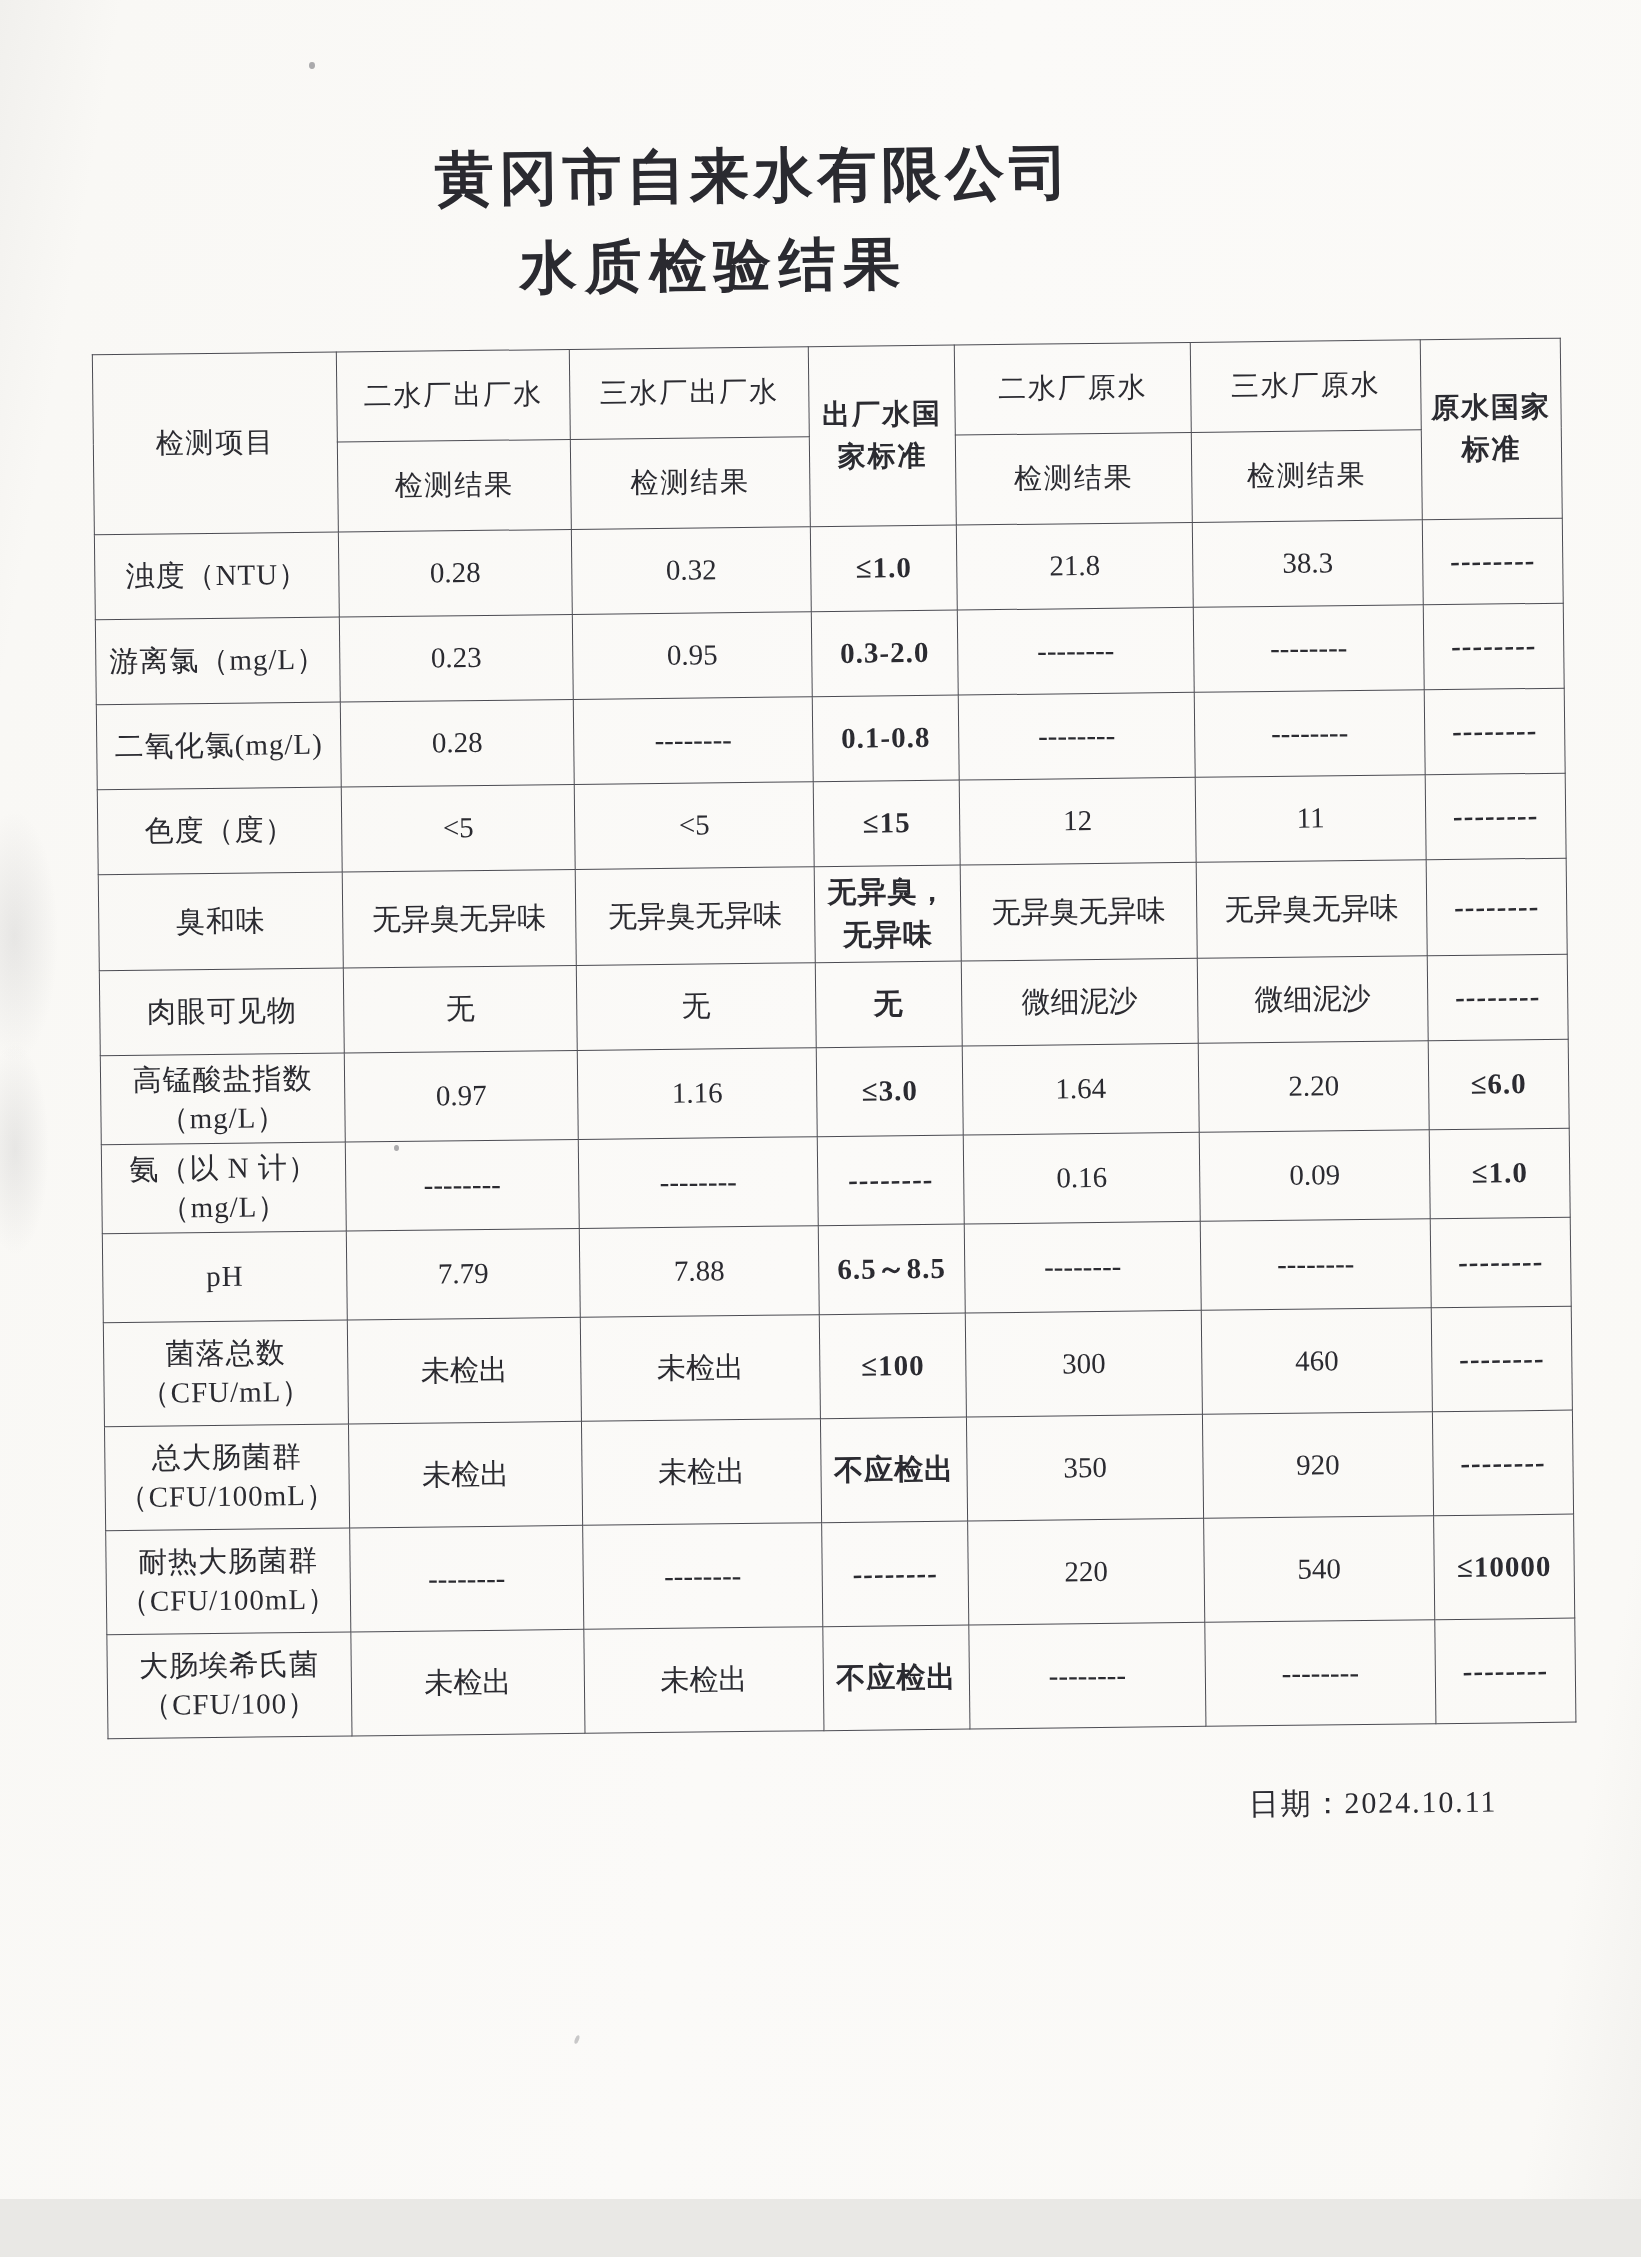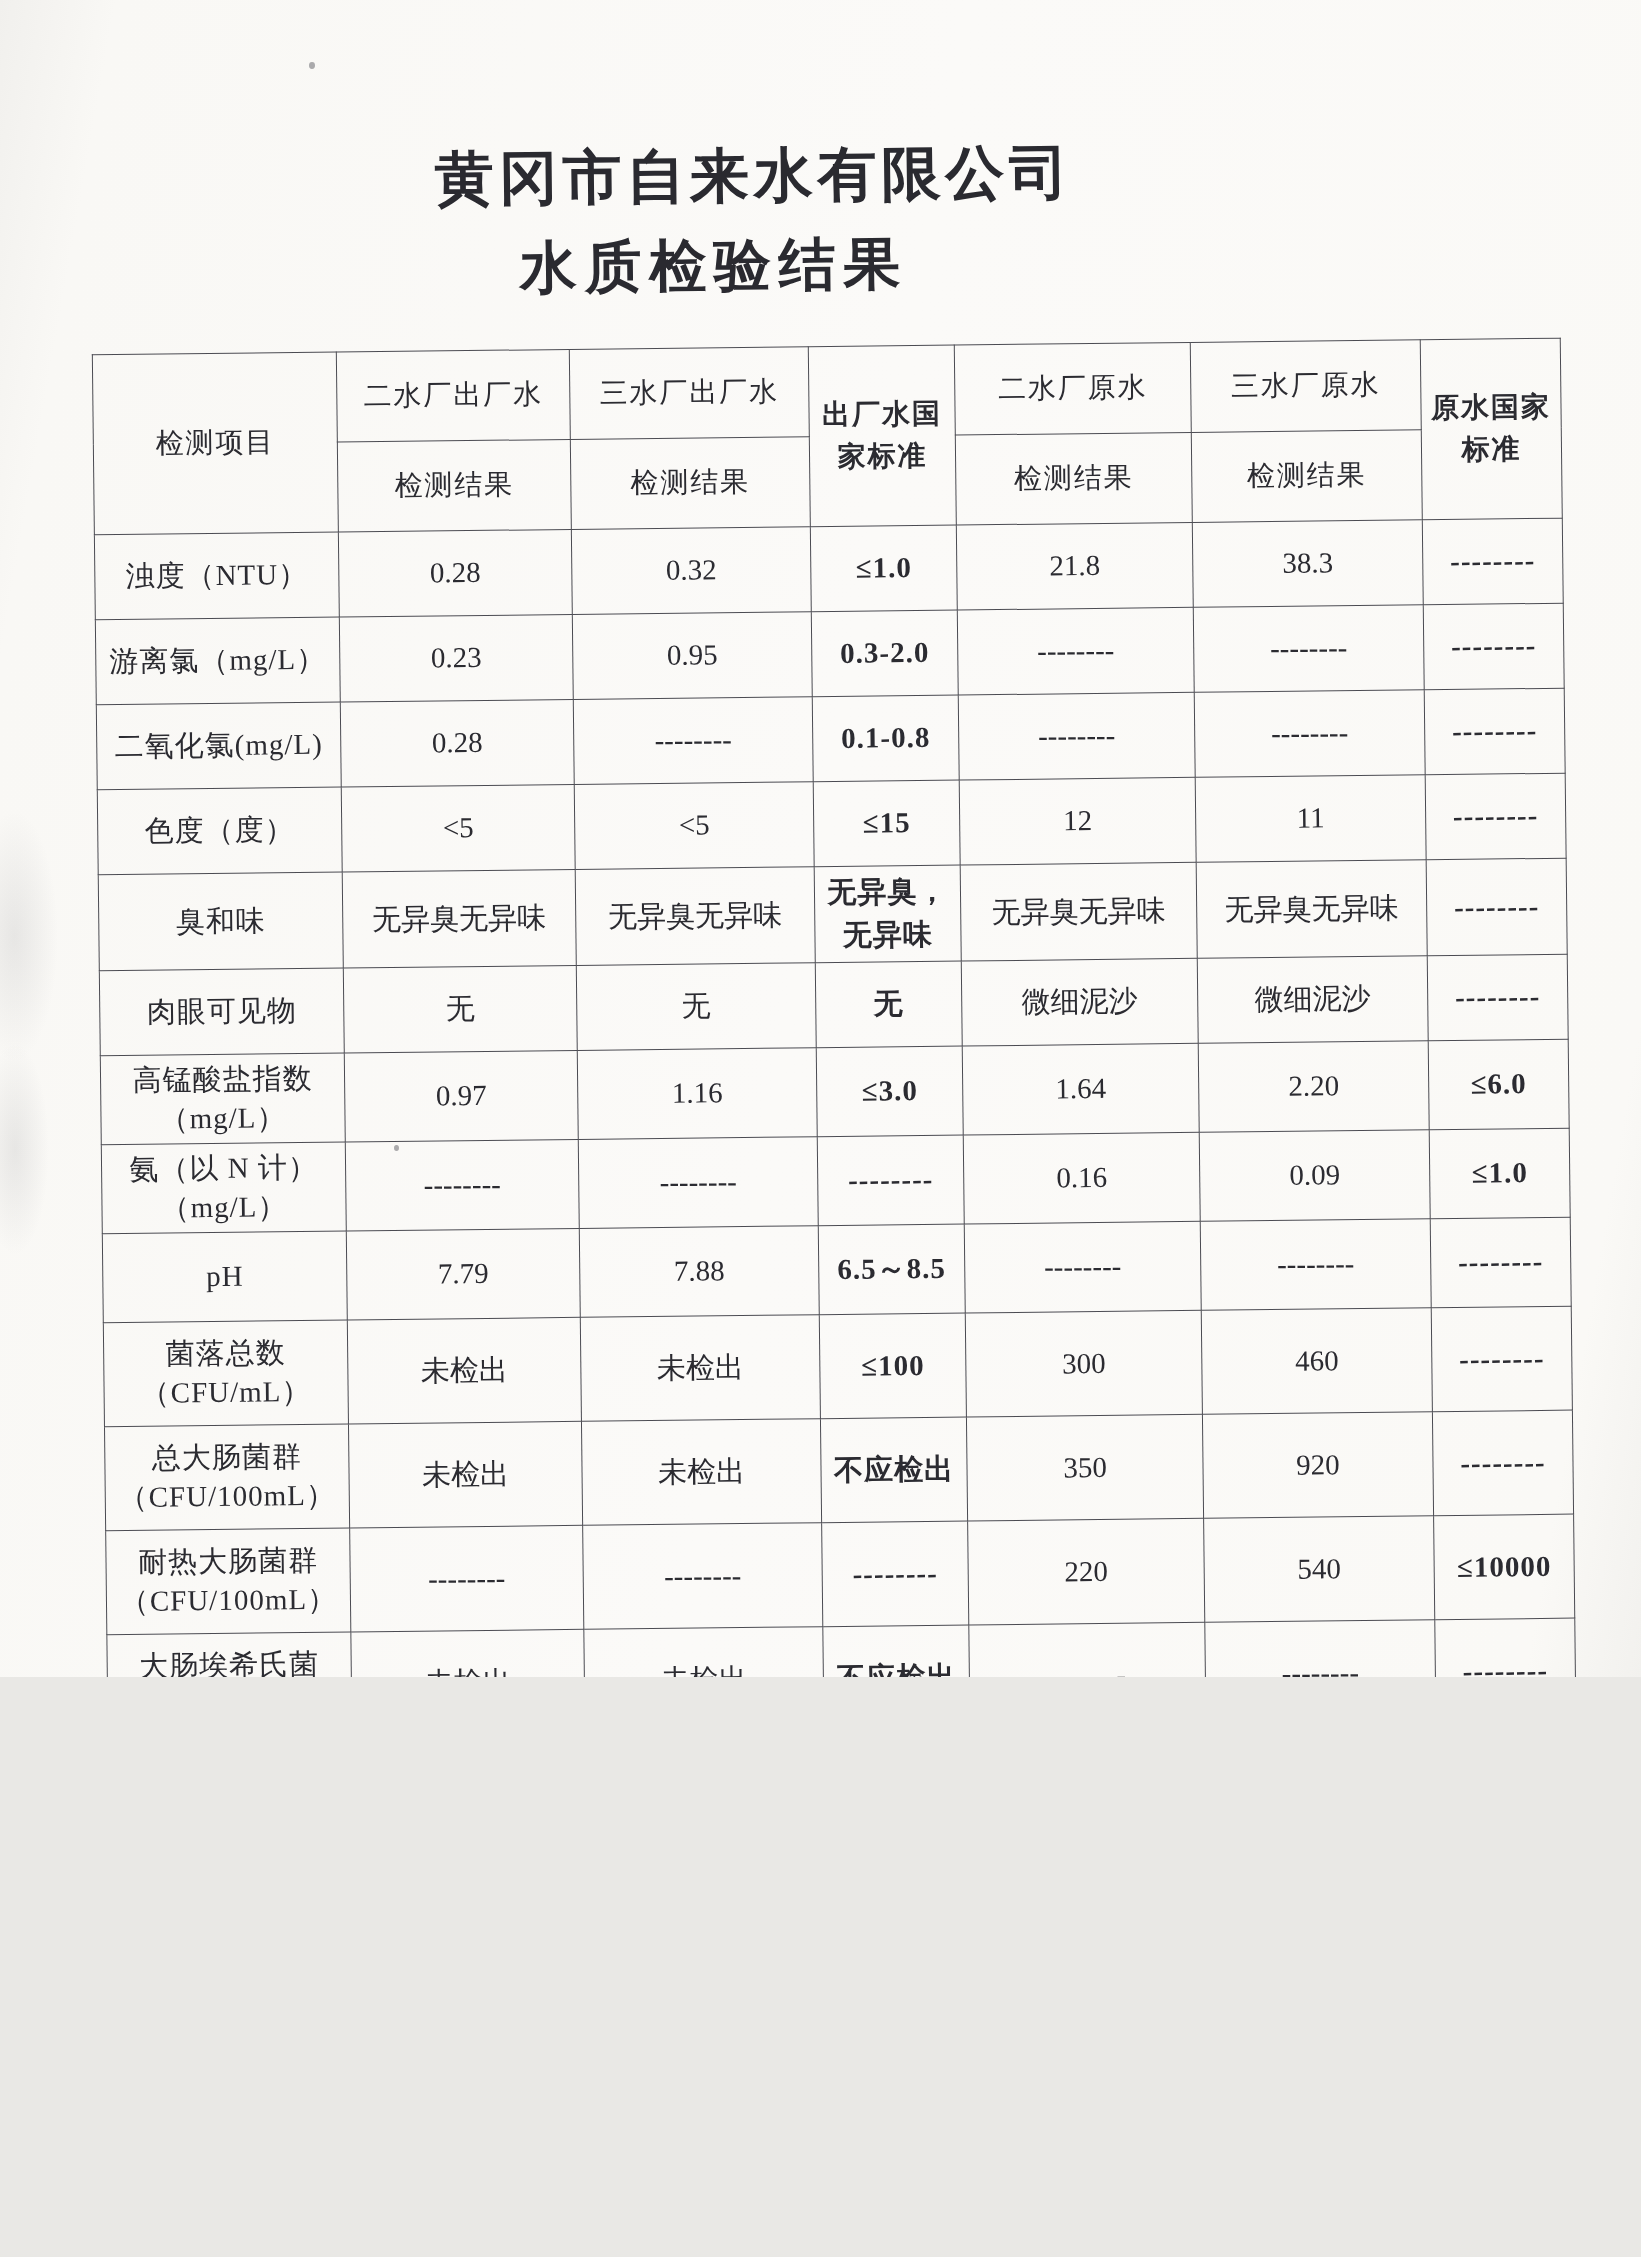--- a/index.html
+++ b/index.html
@@ -2,21 +2,21 @@
 <html><head>
 <meta charset="utf-8">
 <style>
   html,body{margin:0;padding:0;}
   body{
     width:1641px;height:2257px;
     background:#e9e8e5;
     font-family:"Liberation Serif","DejaVu Serif",serif;
   }
   .page{
-    position:relative;width:1641px;height:1677px;overflow:hidden;
+    position:relative;width:1641px;height:2199px;overflow:hidden;
     background:linear-gradient(100deg,#f1f0ed 0%,#f9f8f5 6%,#fbfaf8 50%,#faf9f6 94%,#f2f1ee 100%);
     color:#26262b;
   }
   .tilt{
     position:absolute;left:97px;top:124px;width:1468px;
     transform:rotate(-0.65deg);
     transform-origin:50% 40%;
   }
   .title-line1,.title-line2{
     text-align:center;

